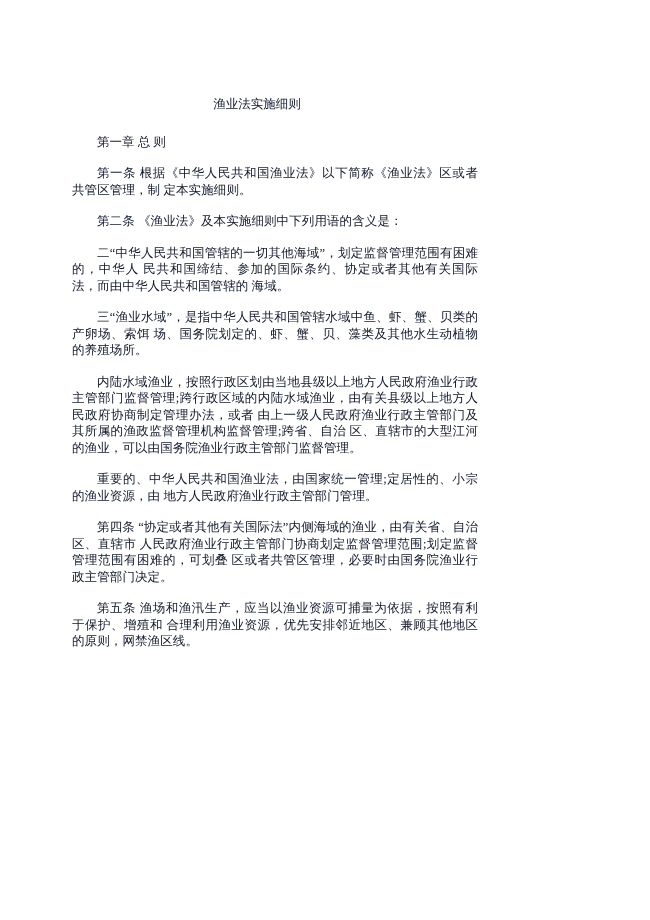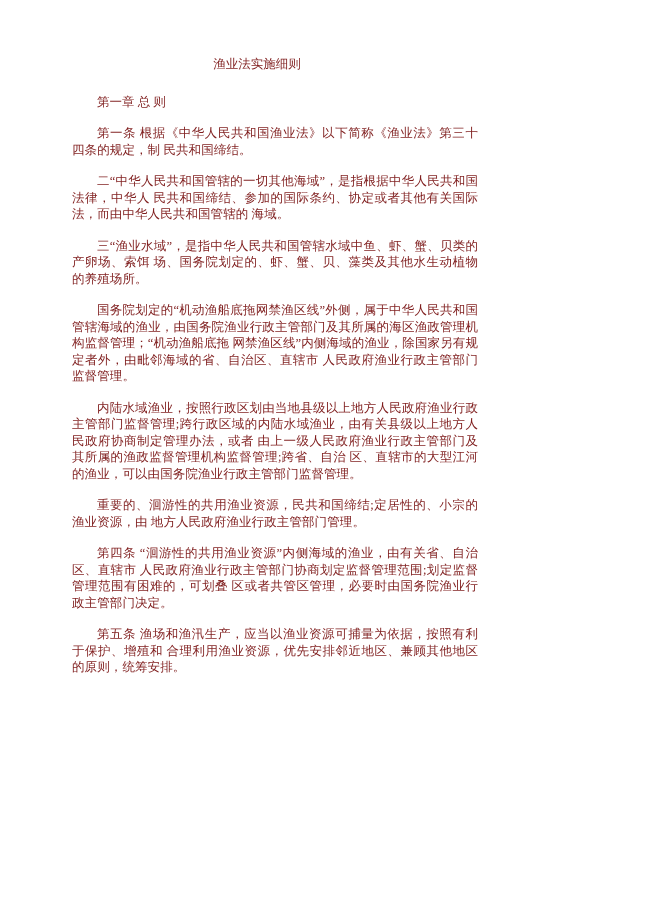--- a/index.html
+++ b/index.html
@@ -7,25 +7,25 @@
     padding: 0;
     background: #ffffff;
   }
   .page {
     position: relative;
     box-sizing: border-box;
     width: 550px;
     height: 920px;
     margin: 0;
     background: #ffffff;
-    padding: 56px 72px 0 72px;
+    padding: 96px 72px 0 72px;
     font-family: "Liberation Serif", "DejaVu Serif", serif;
     font-size: 12.5px;
     line-height: 16.5px;
-    color: #7f1d1d;
+    color: #0f172a;
     overflow: hidden;
   }
   .doc-title {
     text-align: center;
     transform: translateX(-18px);
     margin: 0 0 21px 0;
     white-space: nowrap;
   }
   .para {
     margin: 0 0 15px 0;
@@ -39,21 +39,21 @@
     white-space: nowrap;
   }
 </style>
 </head>
 <body>
 
 <div class="page">
   <div class="doc-title">渔业法实施细则</div>
 
   <div class="chapter">第一章 总 则</div>
-  <div class="para">第一条 根据《中华人民共和国渔业法》以下简称《渔业法》第三十四条的规定，制 民共和国缔结。</div>
-  <div class="para">二“中华人民共和国管辖的一切其他海域”，是指根据中华人民共和国法律，中华人 民共和国缔结、参加的国际条约、协定或者其他有关国际法，而由中华人民共和国管辖的 海域。</div>
+  <div class="para">第一条 根据《中华人民共和国渔业法》以下简称《渔业法》区或者共管区管理，制 定本实施细则。</div>
+  <div class="para">第二条 《渔业法》及本实施细则中下列用语的含义是：</div>
+  <div class="para">二“中华人民共和国管辖的一切其他海域”，划定监督管理范围有困难的，中华人 民共和国缔结、参加的国际条约、协定或者其他有关国际法，而由中华人民共和国管辖的 海域。</div>
   <div class="para">三“渔业水域”，是指中华人民共和国管辖水域中鱼、虾、蟹、贝类的产卵场、索饵 场、国务院划定的、虾、蟹、贝、藻类及其他水生动植物的养殖场所。</div>
-  <div class="para">国务院划定的“机动渔船底拖网禁渔区线”外侧，属于中华人民共和国管辖海域的渔业，由国务院渔业行政主管部门及其所属的海区渔政管理机构监督管理；“机动渔船底拖 网禁渔区线”内侧海域的渔业，除国家另有规定者外，由毗邻海域的省、自治区、直辖市 人民政府渔业行政主管部门监督管理。</div>
   <div class="para">内陆水域渔业，按照行政区划由当地县级以上地方人民政府渔业行政主管部门监督管理;跨行政区域的内陆水域渔业，由有关县级以上地方人民政府协商制定管理办法，或者 由上一级人民政府渔业行政主管部门及其所属的渔政监督管理机构监督管理;跨省、自治 区、直辖市的大型江河的渔业，可以由国务院渔业行政主管部门监督管理。</div>
-  <div class="para">重要的、洄游性的共用渔业资源，民共和国缔结;定居性的、小宗的渔业资源，由 地方人民政府渔业行政主管部门管理。</div>
-  <div class="para">第四条 “洄游性的共用渔业资源”内侧海域的渔业，由有关省、自治区、直辖市 人民政府渔业行政主管部门协商划定监督管理范围;划定监督管理范围有困难的，可划叠 区或者共管区管理，必要时由国务院渔业行政主管部门决定。</div>
-  <div class="para">第五条 渔场和渔汛生产，应当以渔业资源可捕量为依据，按照有利于保护、增殖和 合理利用渔业资源，优先安排邻近地区、兼顾其他地区的原则，统筹安排。</div>
+  <div class="para">重要的、中华人民共和国渔业法，由国家统一管理;定居性的、小宗的渔业资源，由 地方人民政府渔业行政主管部门管理。</div>
+  <div class="para">第四条 “协定或者其他有关国际法”内侧海域的渔业，由有关省、自治区、直辖市 人民政府渔业行政主管部门协商划定监督管理范围;划定监督管理范围有困难的，可划叠 区或者共管区管理，必要时由国务院渔业行政主管部门决定。</div>
+  <div class="para">第五条 渔场和渔汛生产，应当以渔业资源可捕量为依据，按照有利于保护、增殖和 合理利用渔业资源，优先安排邻近地区、兼顾其他地区的原则，网禁渔区线。</div>
 </div>
 
 </body></html>

